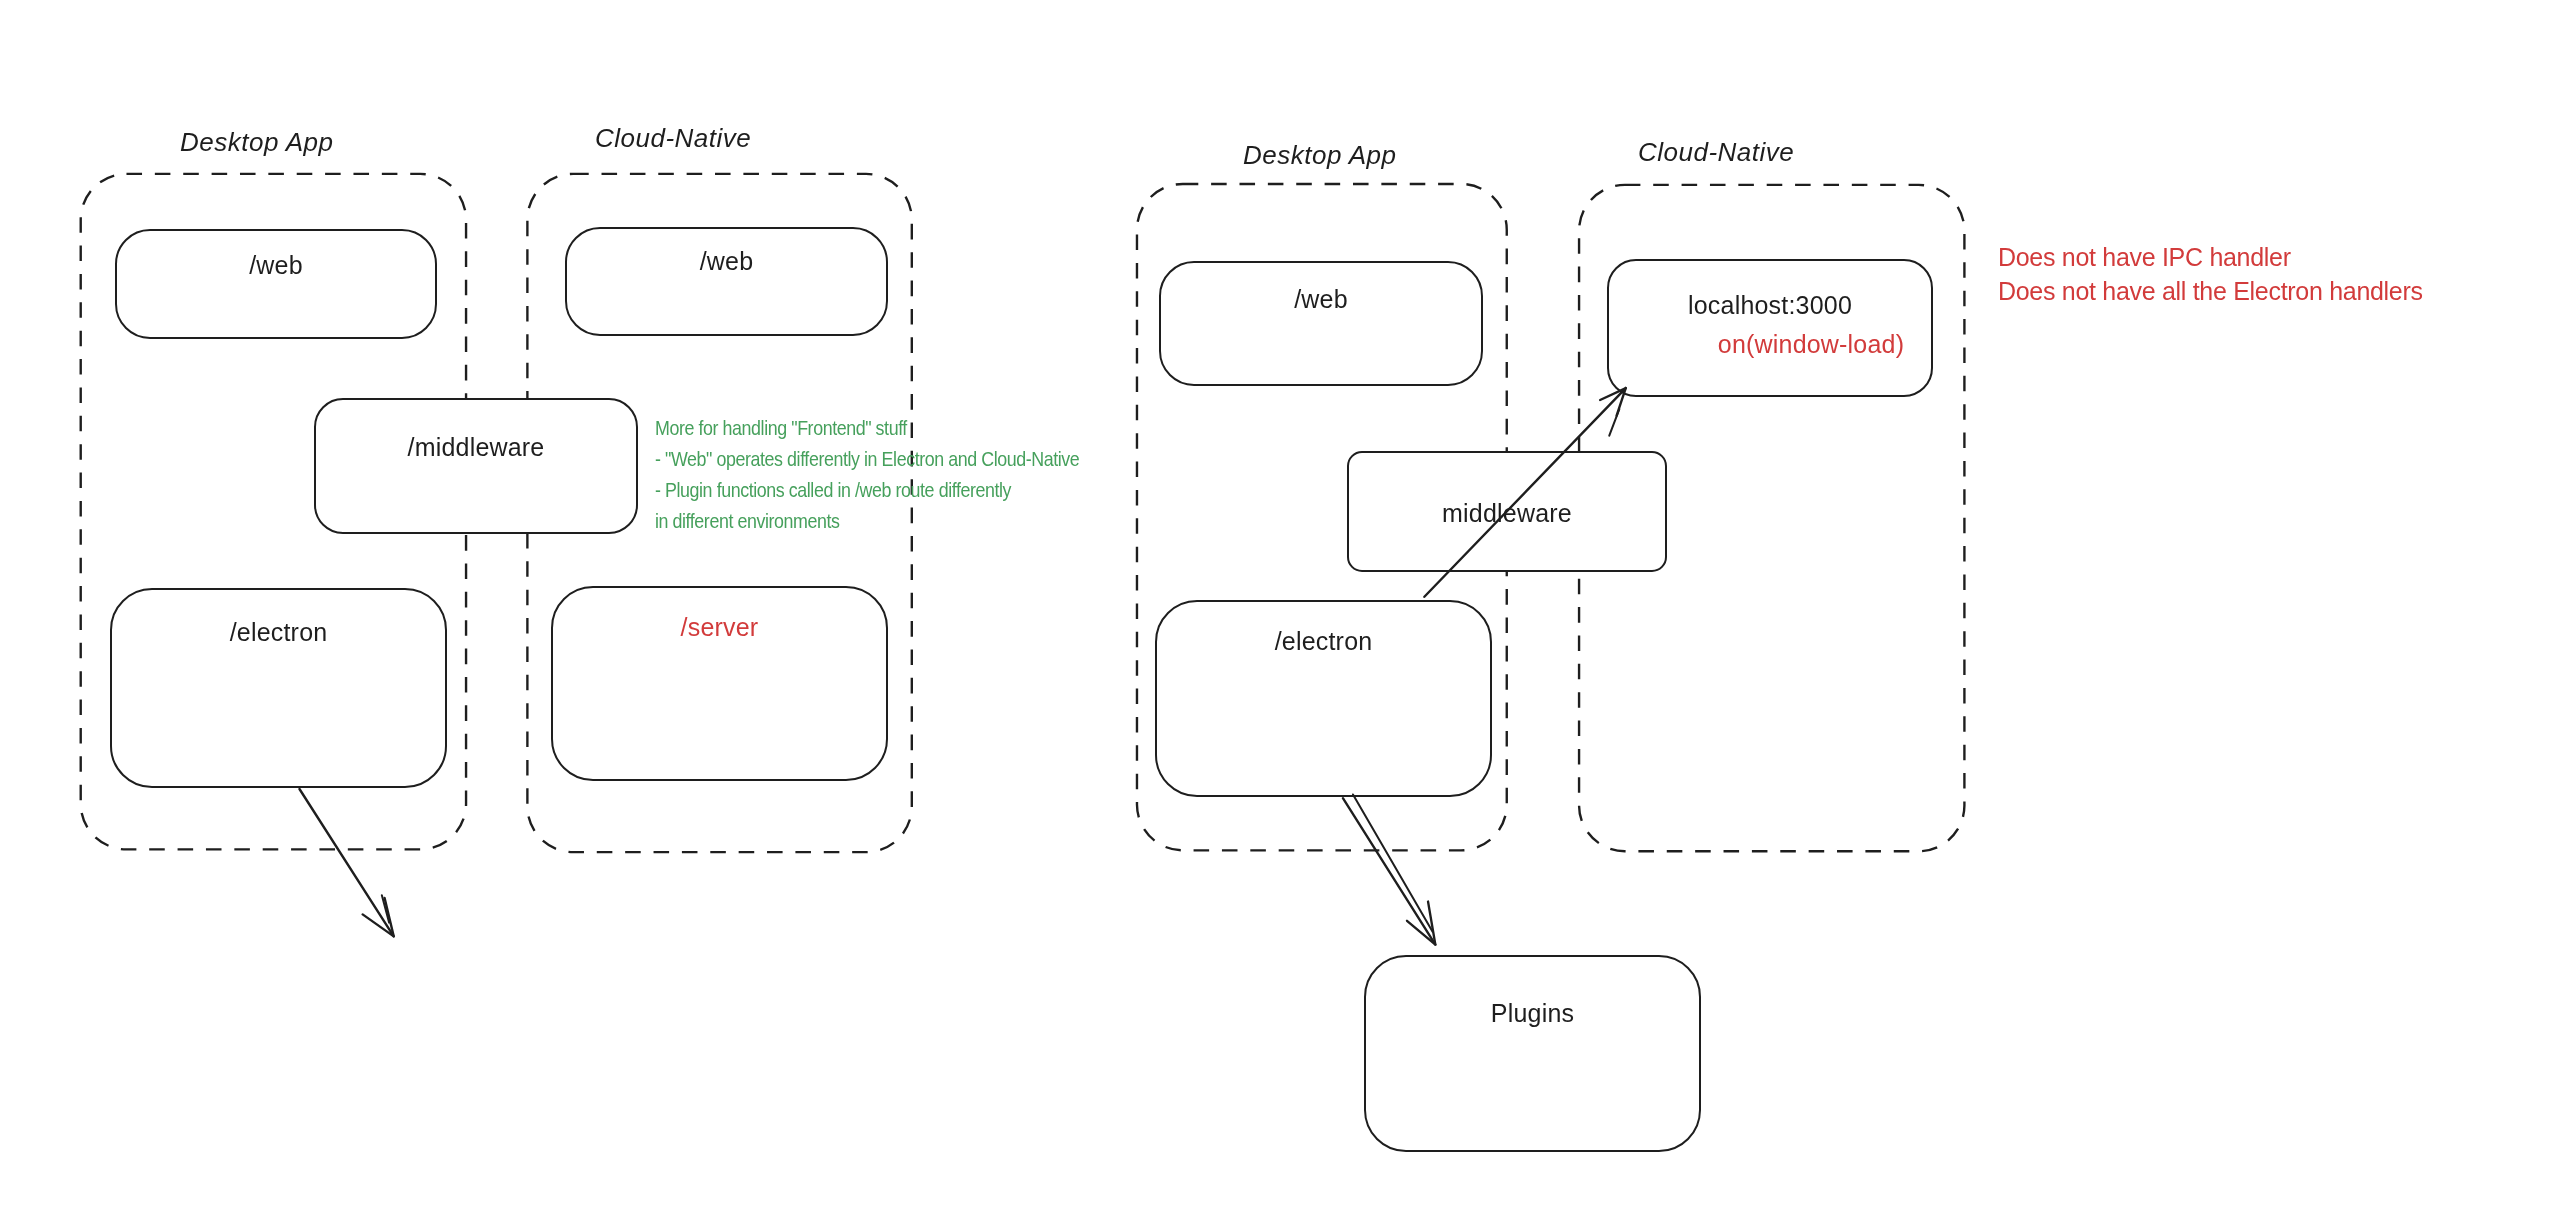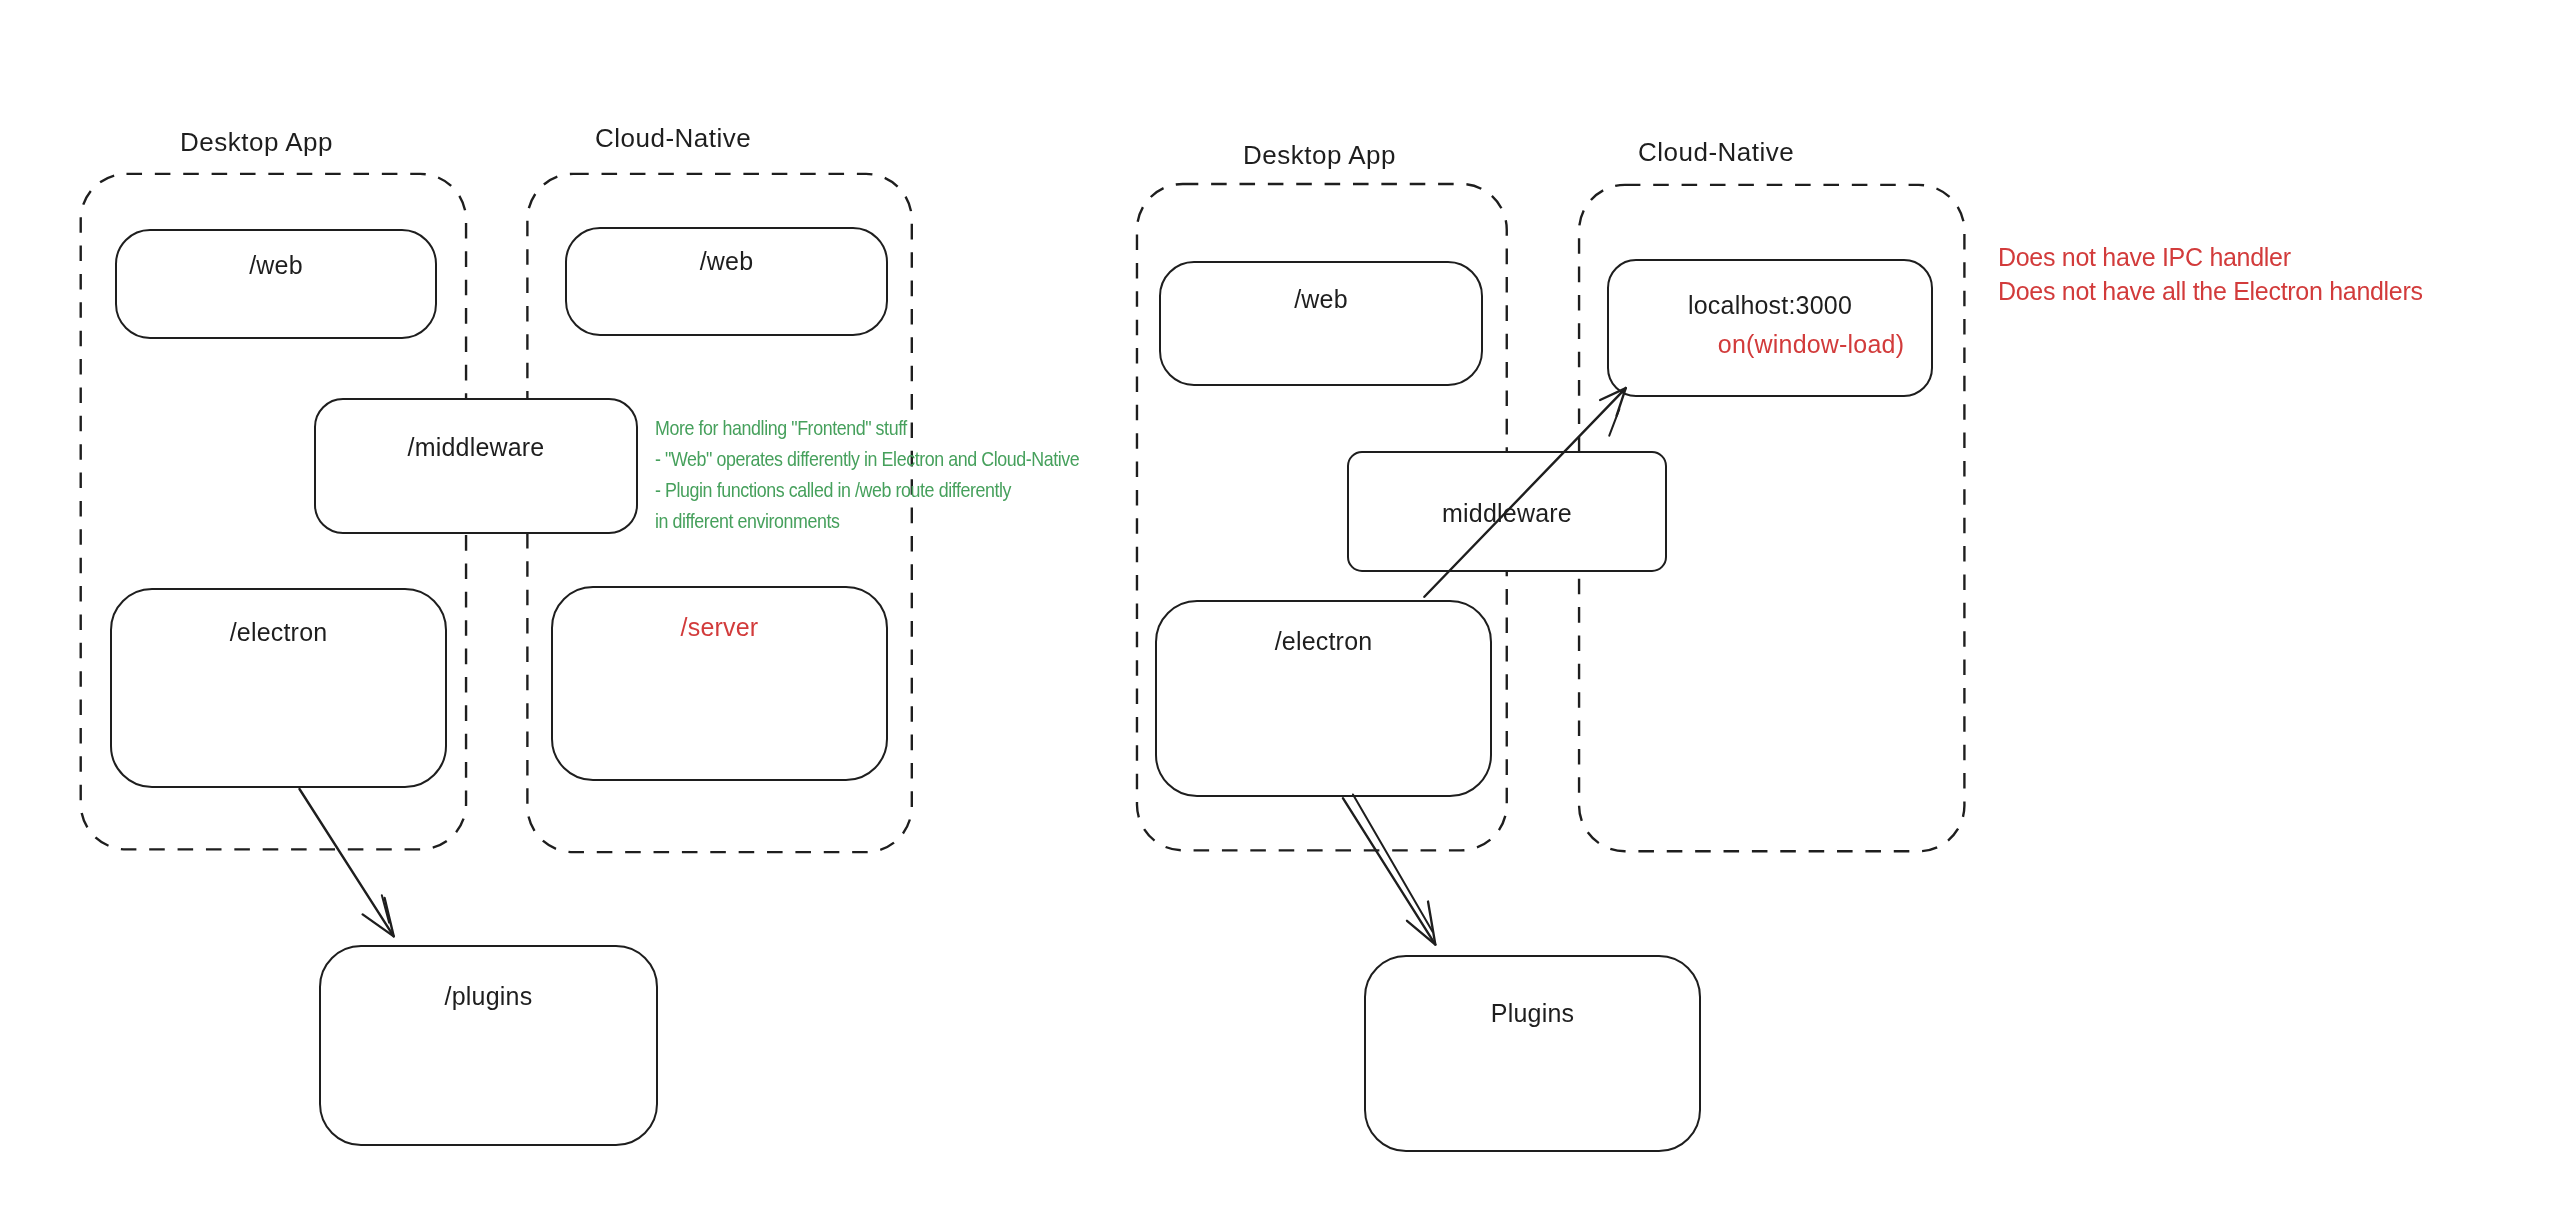--- a/index.html
+++ b/index.html
@@ -64,20 +64,21 @@
   }
   .lbl.red-text { color: var(--red); }
 
   
   .group-label {
     position: absolute;
     font-size: 26px;
     letter-spacing: 0.5px;
     white-space: nowrap;
     z-index: 3;
+    font-style: italic;
   }
 
   
   .note {
     position: absolute;
     z-index: 4;
     white-space: nowrap;
   }
   .note .note-line { display: block; }
   .note.green-note {
@@ -133,23 +134,20 @@
   </div>
 
   <div class="node" style="left:110px; top:588px; width:337px; height:200px; padding-top:27.5px; border-radius:42px;">
     <span class="lbl">/electron</span>
   </div>
 
   <div class="node" style="left:551px; top:586px; width:337px; height:195px; padding-top:25px; border-radius:42px;">
     <span class="lbl red-text">/server</span>
   </div>
 
-  <div class="node" style="left:319px; top:945px; width:339px; height:201px; padding-top:35px; border-radius:42px;">
-    <span class="lbl">/plugins</span>
-  </div>
 
   <div class="node" style="left:1159px; top:261px; width:324px; height:125px; padding-top:22px; border-radius:35px;">
     <span class="lbl">/web</span>
   </div>
 
   <div class="node" style="left:1607px; top:259px; width:326px; height:138px; padding-top:30px; border-radius:29px;">
     <span class="lbl">localhost:3000</span>
     <span class="sub-lbl lbl red-text">on(window-load)</span>
   </div>
 

